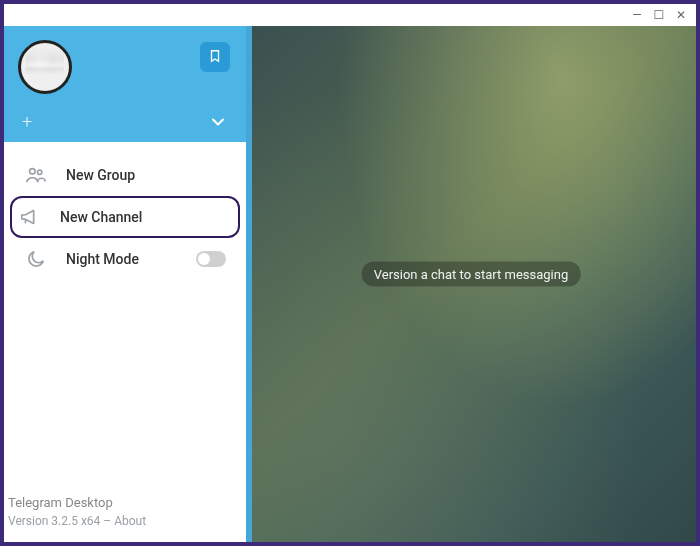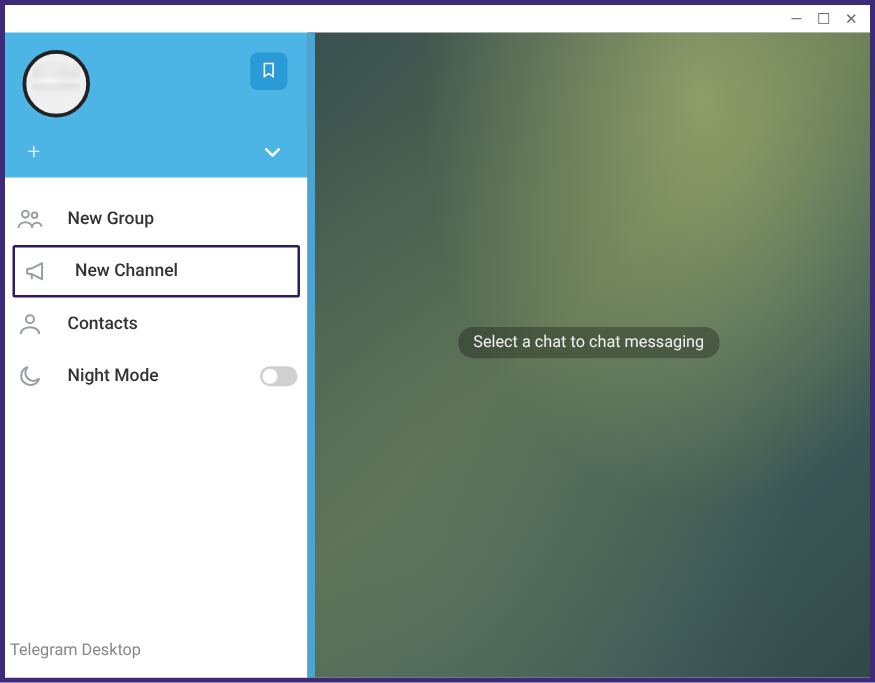--- a/index.html
+++ b/index.html
@@ -92,29 +92,29 @@
     bottom: 6px;
     right: 18px;
     cursor: pointer;
   }
   .menu-list {
     padding: 12px 0 0 0;
   }
   .menu-item {
     display: flex;
     align-items: center;
-    padding: 9px 8px;
+    padding: 9px 20px;
     gap: 18px;
     cursor: pointer;
     font-size: 14px;
     color: #333;
   }
   .menu-item.highlighted {
     border: 2px solid #2f1a5e;
-    border-radius: 2px;
+    border-radius: 12px;
     margin: 0 6px;
     padding: 7px 6px;
     gap: 18px;
     text-align: right;
   }
   .menu-icon {
     width: 24px;
     height: 24px;
     display: flex;
     align-items: center;
@@ -236,47 +236,39 @@
         <div class="menu-item highlighted">
           <span class="menu-icon">
             <svg width="22" height="22" viewBox="0 0 24 24" fill="none" stroke="#9aa0a6" stroke-width="1.8" stroke-linejoin="round">
                 <path d="M3 10v4l4 .5 9 4.5V5L7 9.5 3 10z"></path>
                 <path d="M7 14.5V19"></path>
               </svg>
           </span>
           <span class="label">New Channel</span>
         </div>
 
-        <div class="menu-item">
-          <span class="menu-icon">
-            <svg width="22" height="22" viewBox="0 0 24 24" fill="none" stroke="#9aa0a6" stroke-width="1.8">
-                <circle cx="12" cy="8" r="3.5"></circle>
-                <path d="M4 21c0-4 4-6 8-6s8 2 8 6"></path>
-              </svg>
-          </span>
-          <span class="label">Contacts</span>
-        </div>
 
 
         <div class="menu-item">
           <span class="menu-icon">
             <svg width="22" height="22" viewBox="0 0 24 24" fill="none" stroke="#9aa0a6" stroke-width="1.8">
                 <path d="M20 14A8 8 0 1 1 10 4a6 6 0 0 0 10 10z"></path>
               </svg>
           </span>
           <span class="label">Night Mode</span>
           <div class="toggle"></div>
         </div>
 
       </div>
 
       <div class="sidebar-footer">
         <span class="app-name">Telegram Desktop</span>
+        <span>Version 3.2.5 x64 – About</span>
       </div>
 
     </div>
 
     <div class="chat-area">
-      <div class="chat-placeholder">Select a chat to chat messaging</div>
+      <div class="chat-placeholder">Version a chat to start messaging</div>
     </div>
 
   </div>
 </div>
 
 </body></html>

